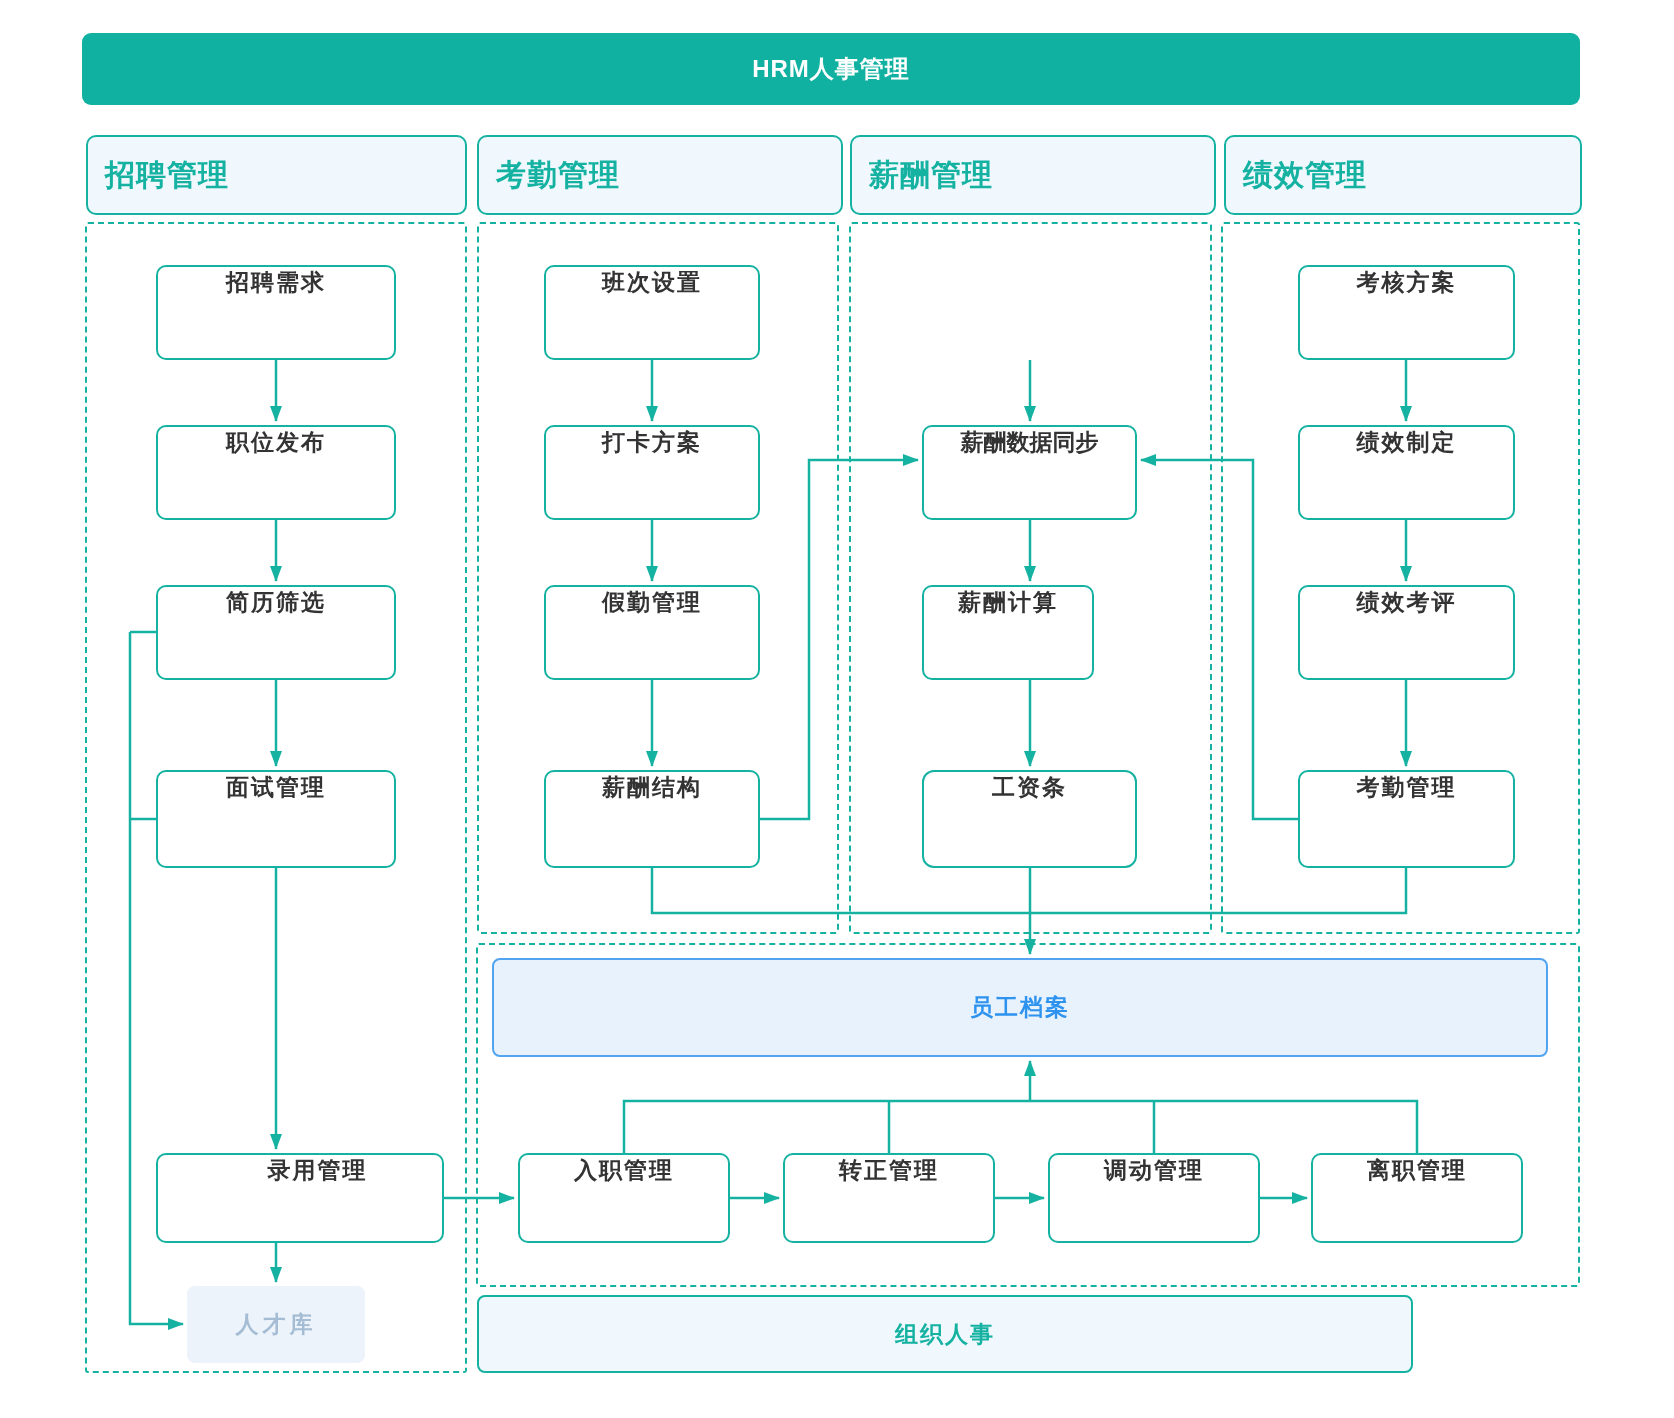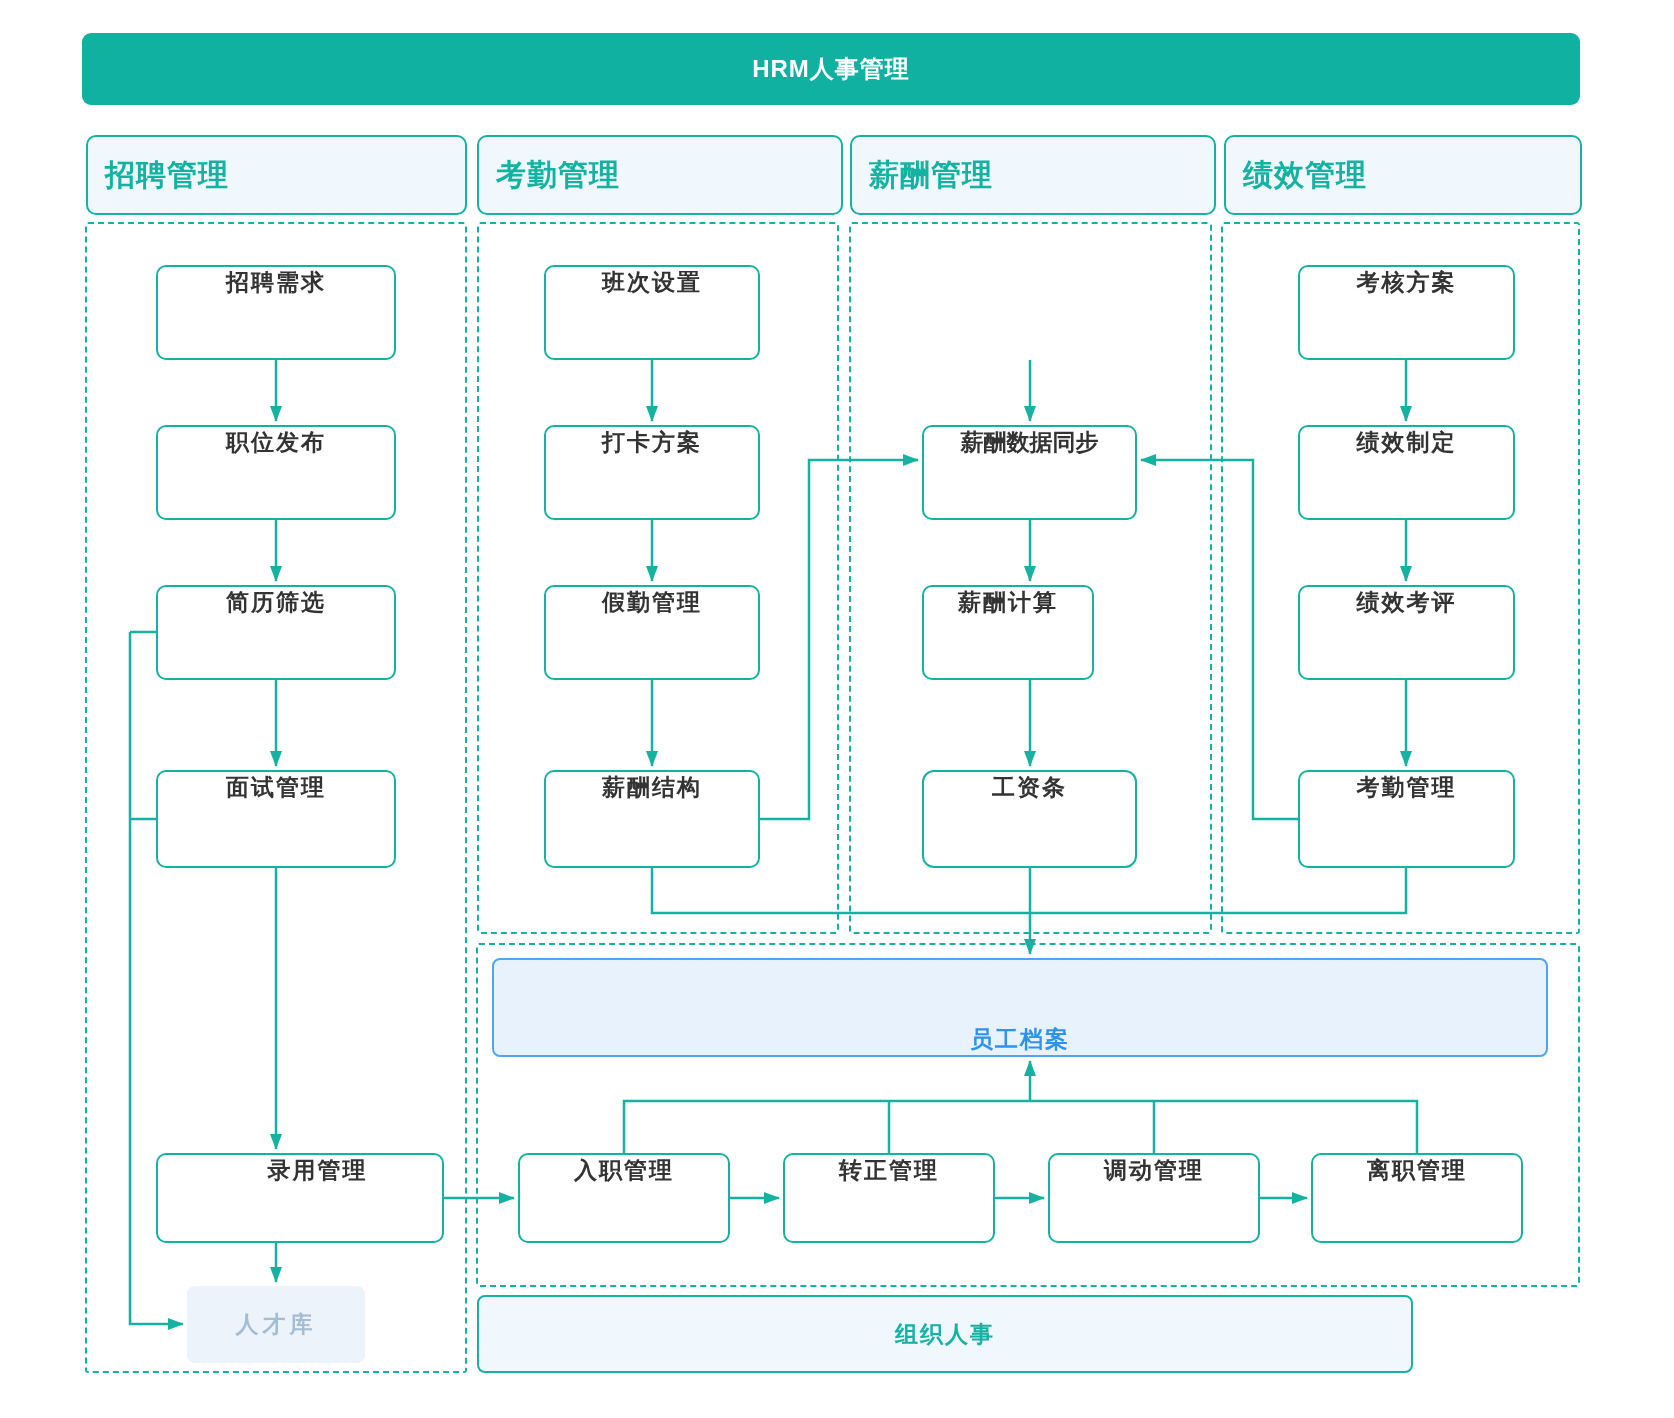--- a/index.html
+++ b/index.html
@@ -170,21 +170,21 @@
   <div class="abs node" style="left:1298px;top:425px;width:217px;height:95px;">
     <span>绩效制定</span>
   </div>
   <div class="abs node" style="left:1298px;top:585px;width:217px;height:95px;">
     <span>绩效考评</span>
   </div>
   <div class="abs node" style="left:1298px;top:770px;width:217px;height:98px;">
     <span>考勤管理</span>
   </div>
 
-  <div class="abs archive" style="left:492px;top:958px;width:1056px;height:99px;align-items:flex-end;">
+  <div class="abs archive" style="left:492px;top:958px;width:1056px;height:99px;">
     <span>员工档案</span>
   </div>
 
   <div class="abs node" style="left:518px;top:1153px;width:212px;height:90px;">
     <span>入职管理</span>
   </div>
   <div class="abs node" style="left:783px;top:1153px;width:212px;height:90px;">
     <span>转正管理</span>
   </div>
   <div class="abs node" style="left:1048px;top:1153px;width:212px;height:90px;">

